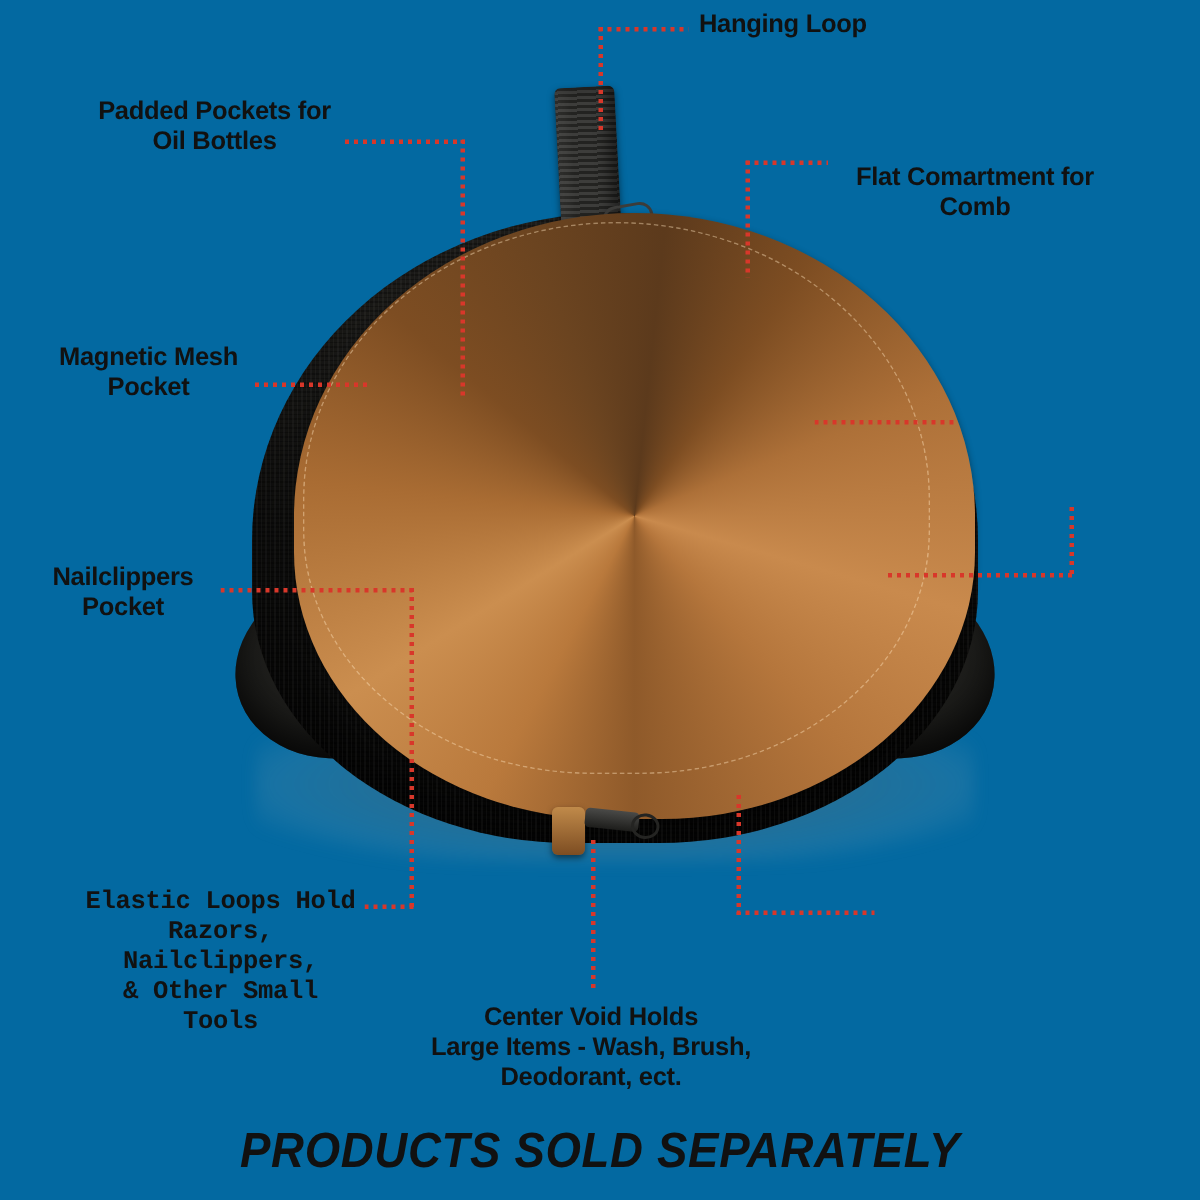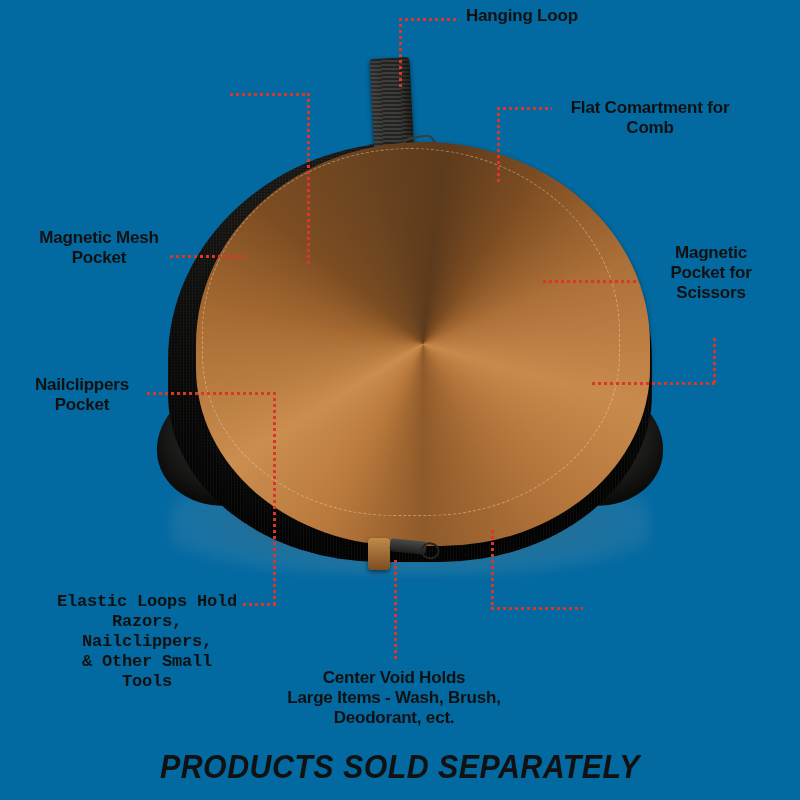--- a/index.html
+++ b/index.html
@@ -650,30 +650,29 @@
 
   <div class="leader h" style="--dotcol:#d8372a; left:243px; top:603px; width:33px;"></div>
 
   <div class="leader v" style="--dotcol:#d8372a; left:394px; top:560px; height:101px;"></div>
 
   <div class="leader v" style="--dotcol:#d8372a; left:491px; top:530px; height:80px;"></div>
   <div class="leader h" style="--dotcol:#d8372a; left:491px; top:607px; width:92px;"></div>
 
   <div class="callout ta-left" style="left:466px; top:6px;">Hanging Loop</div>
 
-
-  <div class="callout ta-center" style="left:552px; top:98px; width:196px;">Flat Comartment for
+  <div class="callout ta-center" style="left:48px; top:64px; width:190px;">Padded Pockets for
+Oil Bottles</div>
+
+  <div class="callout ta-center" style="left:552px; top:108px; width:196px;">Flat Comartment for
 Comb</div>
 
   <div class="callout ta-center" style="left:30px; top:228px; width:138px;">Magnetic Mesh
 Pocket</div>
 
-  <div class="callout ta-center" style="left:646px; top:243px; width:130px;">Magnetic
-Pocket for
-Scissors</div>
 
 
   <div class="callout ta-center" style="left:18px; top:375px; width:128px;">Nailclippers
 Pocket</div>
 
   <div class="callout ta-center" style="left:55px; top:592px; width:184px;font-family:Liberation Mono, monospace;">Elastic Loops Hold
 Razors, Nailclippers,
 &amp; Other Small Tools</div>
 
   <div class="callout ta-center" style="left:274px; top:668px; width:240px;">Center Void Holds

